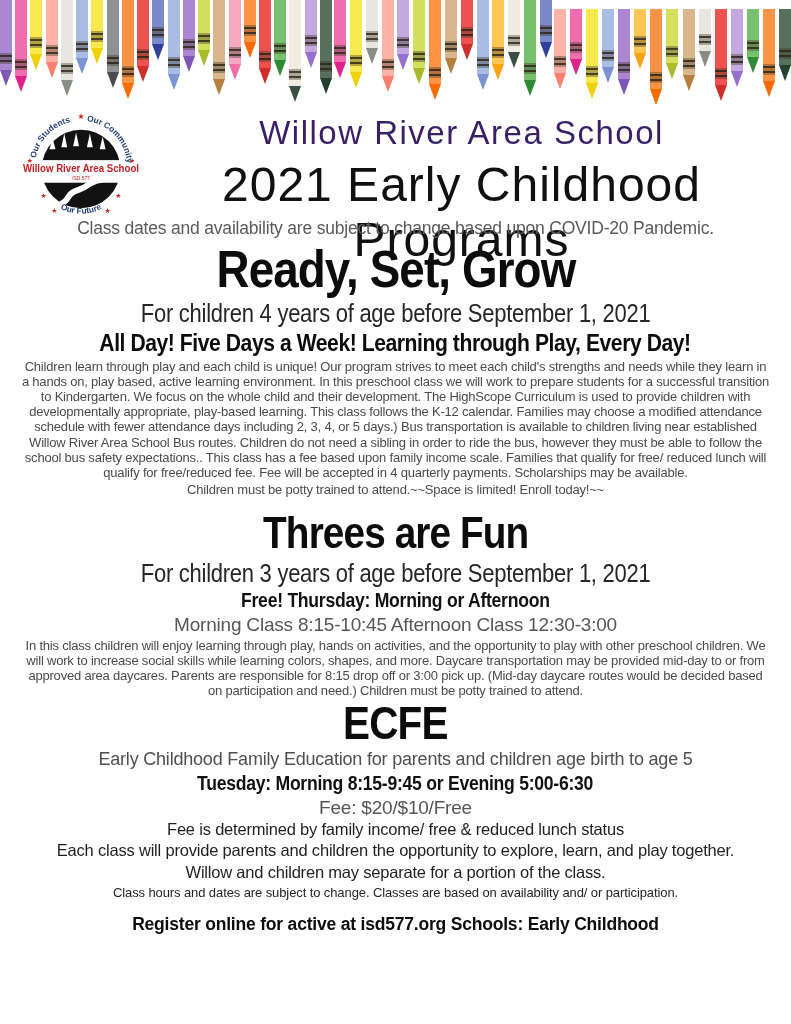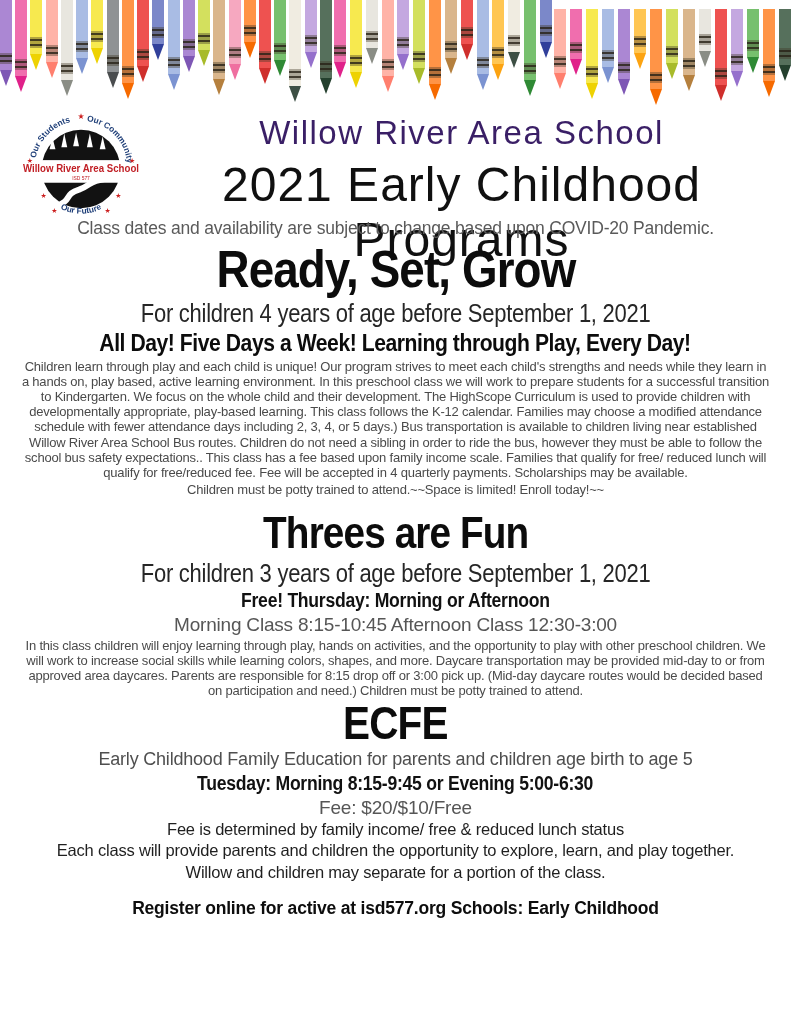--- a/index.html
+++ b/index.html
@@ -441,20 +441,21 @@
   </div>
 
   <div class="sec">
     <div class="h-xl h-ecfe"><span class="condensed">ECFE</span></div>
     <div class="ecfe-sub">Early Childhood Family Education for parents and children age birth to age 5</div>
     <div class="bold-line"><span class="condensed">Tuesday: Morning 8:15-9:45 or Evening 5:00-6:30</span></div>
     <div class="gray-line">Fee: $20/$10/Free</div>
     <div class="detail-line">Fee is determined by family income/ free &amp; reduced lunch status</div>
     <div class="detail-line">Each class will provide parents and children the opportunity to explore, learn, and play together.</div>
     <div class="detail-line">Willow and children may separate for a portion of the class.</div>
+    <div class="fine-print">Class hours and dates are subject to change. Classes are based on availability and/ or participation.</div>
   </div>
 
   <div class="sec">
     <div class="register">Register online for active at isd577.org Schools: Early Childhood</div>
 
   </div>
 
 </div>
 
 </body></html>

